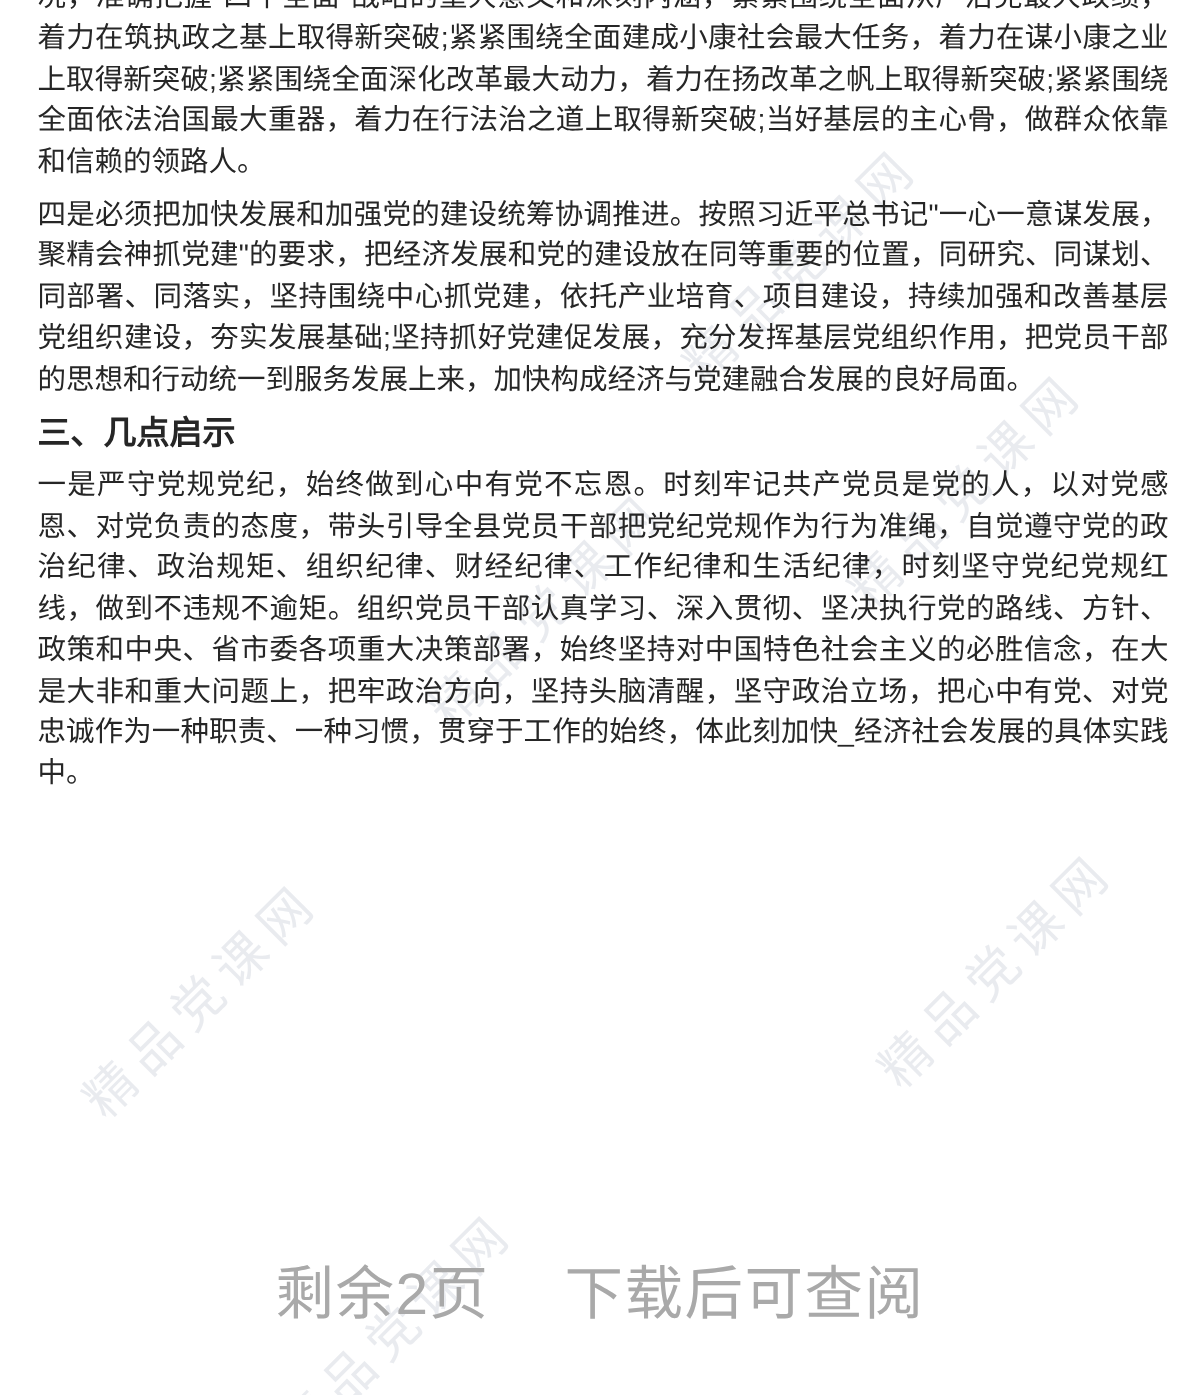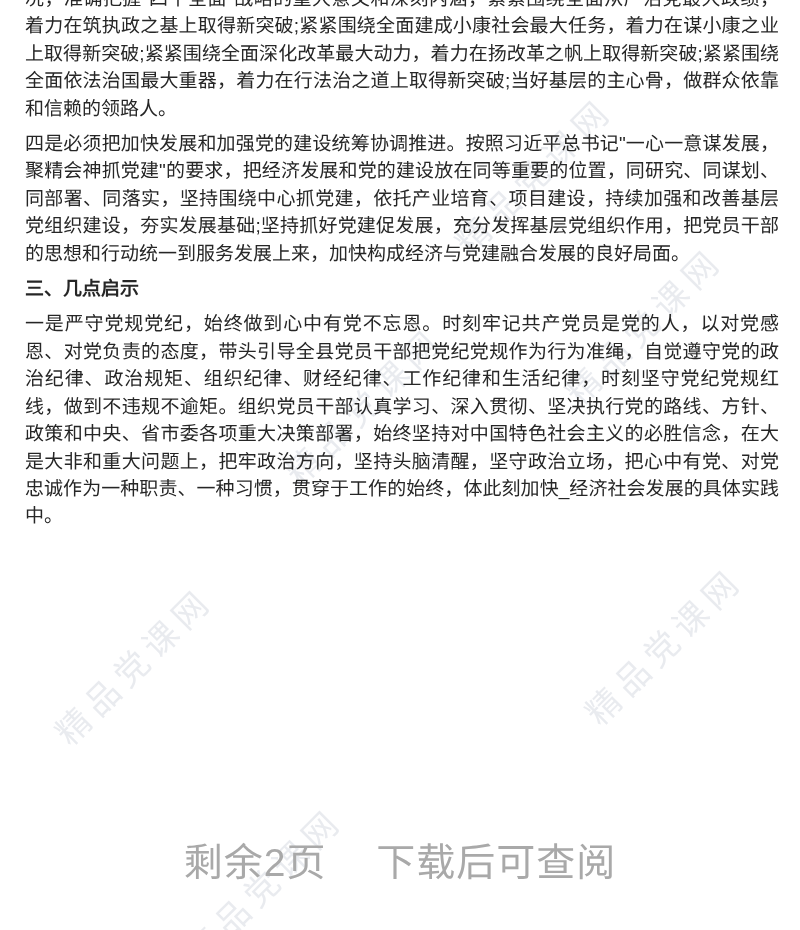--- a/index.html
+++ b/index.html
@@ -32,21 +32,21 @@
     margin-top:-15px;
     color:#262626;
     font-size:19px;
     line-height:27.4px;
     text-align:justify;
     text-justify:inter-ideograph;
   }
   .content p{margin:0 0 8px 0;}
   .content h3{
     margin:0 0 8px 0;
-    font-size:19px;
+    font-size:22px;
     line-height:27.4px;
     font-weight:bold;
     text-align:left;
   }
   
   .footer{
     position:absolute;
     left:0;right:0;top:831px;
     z-index:2;
     text-align:center;

